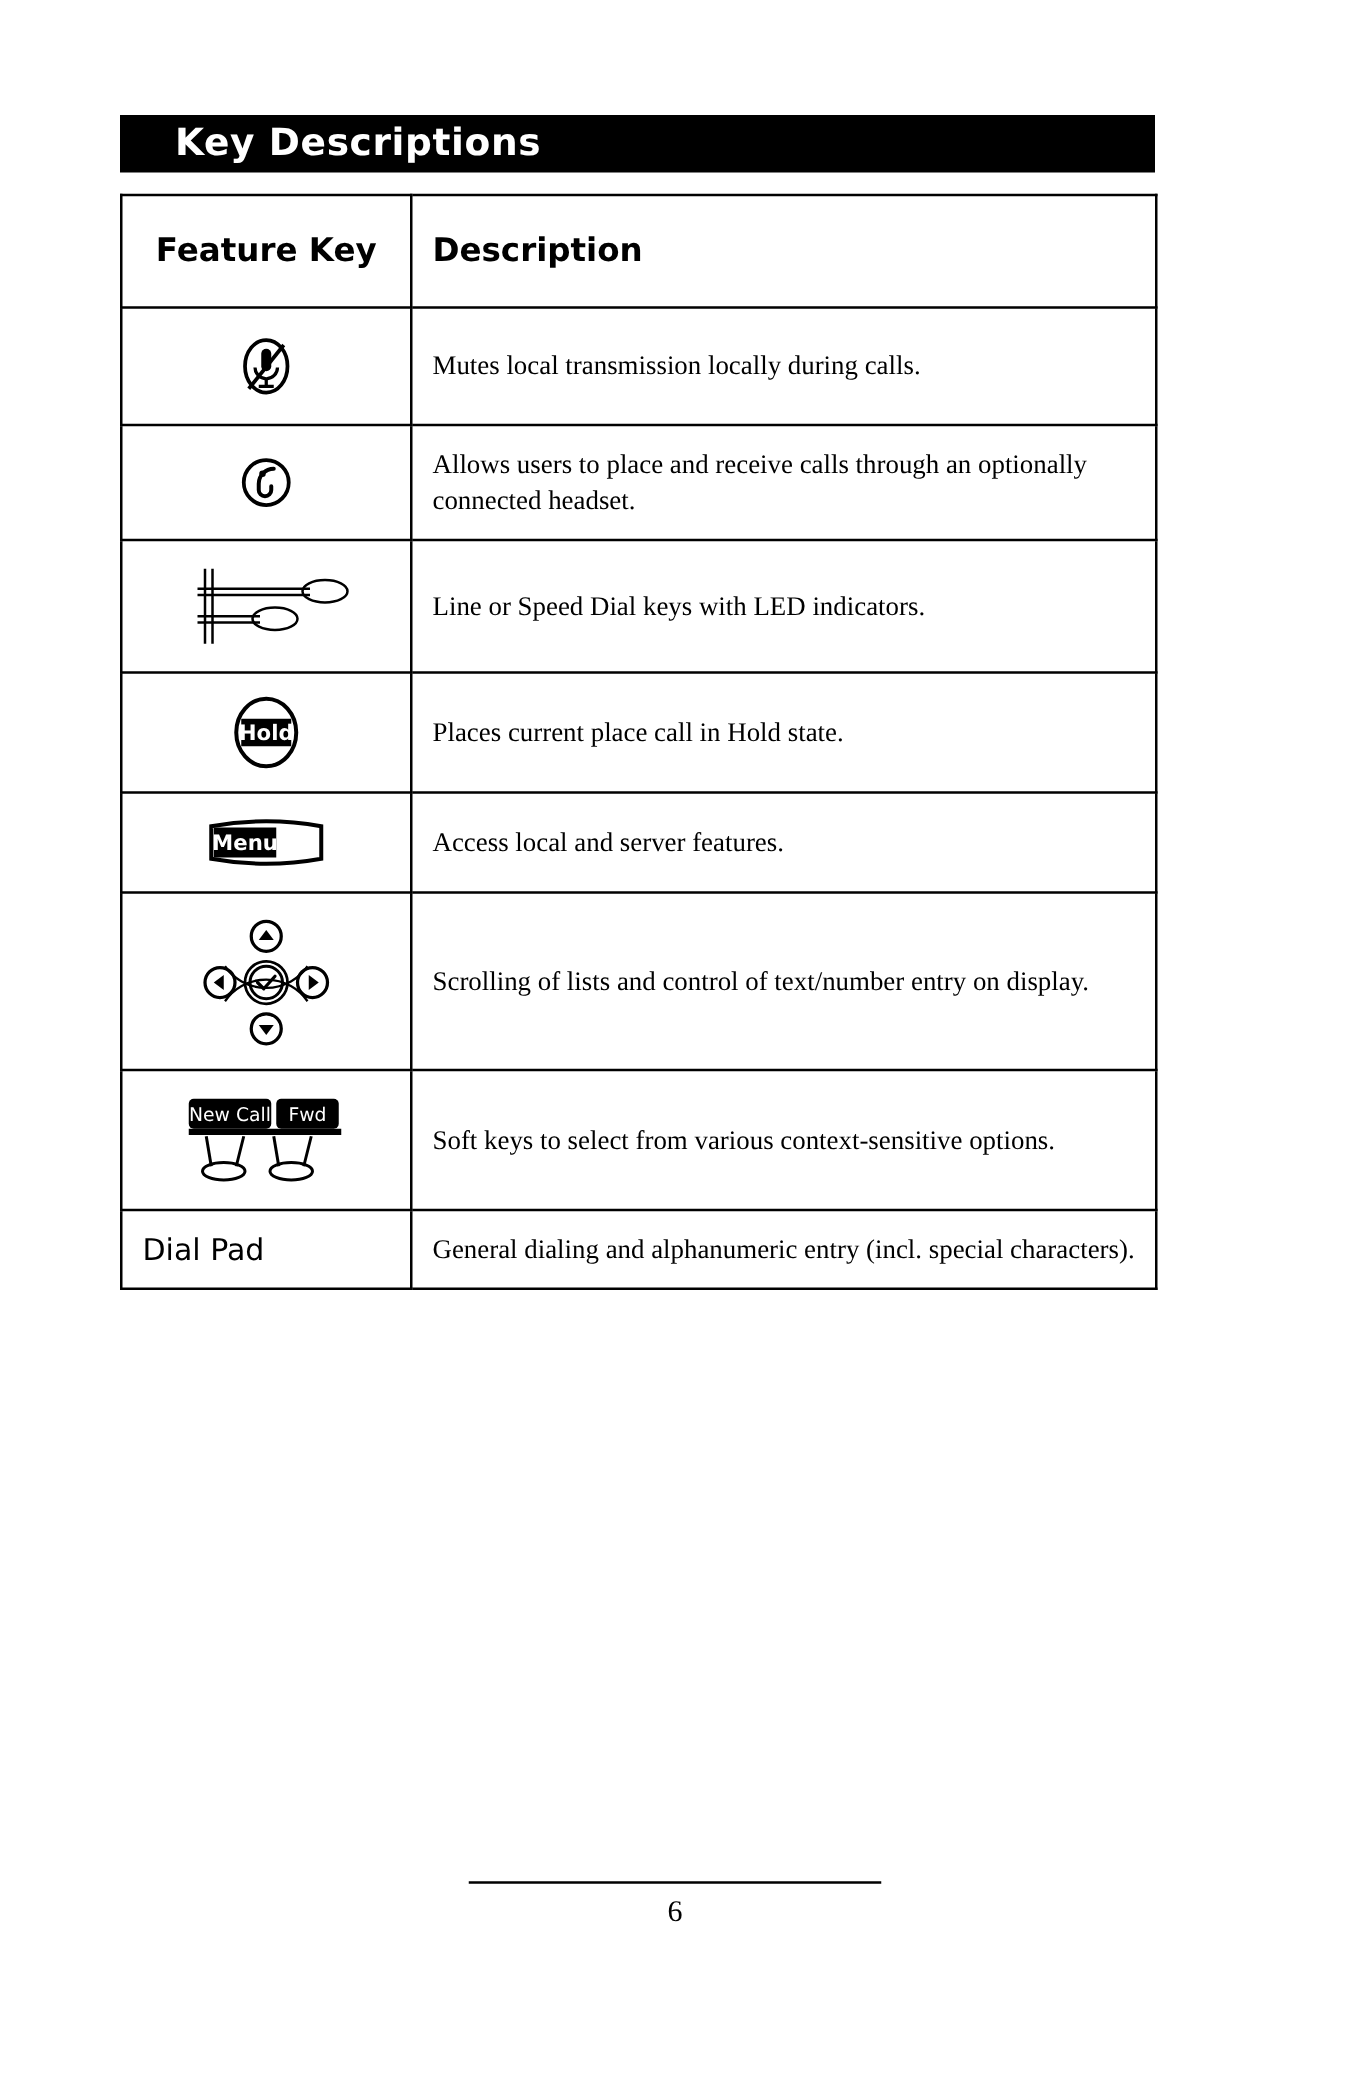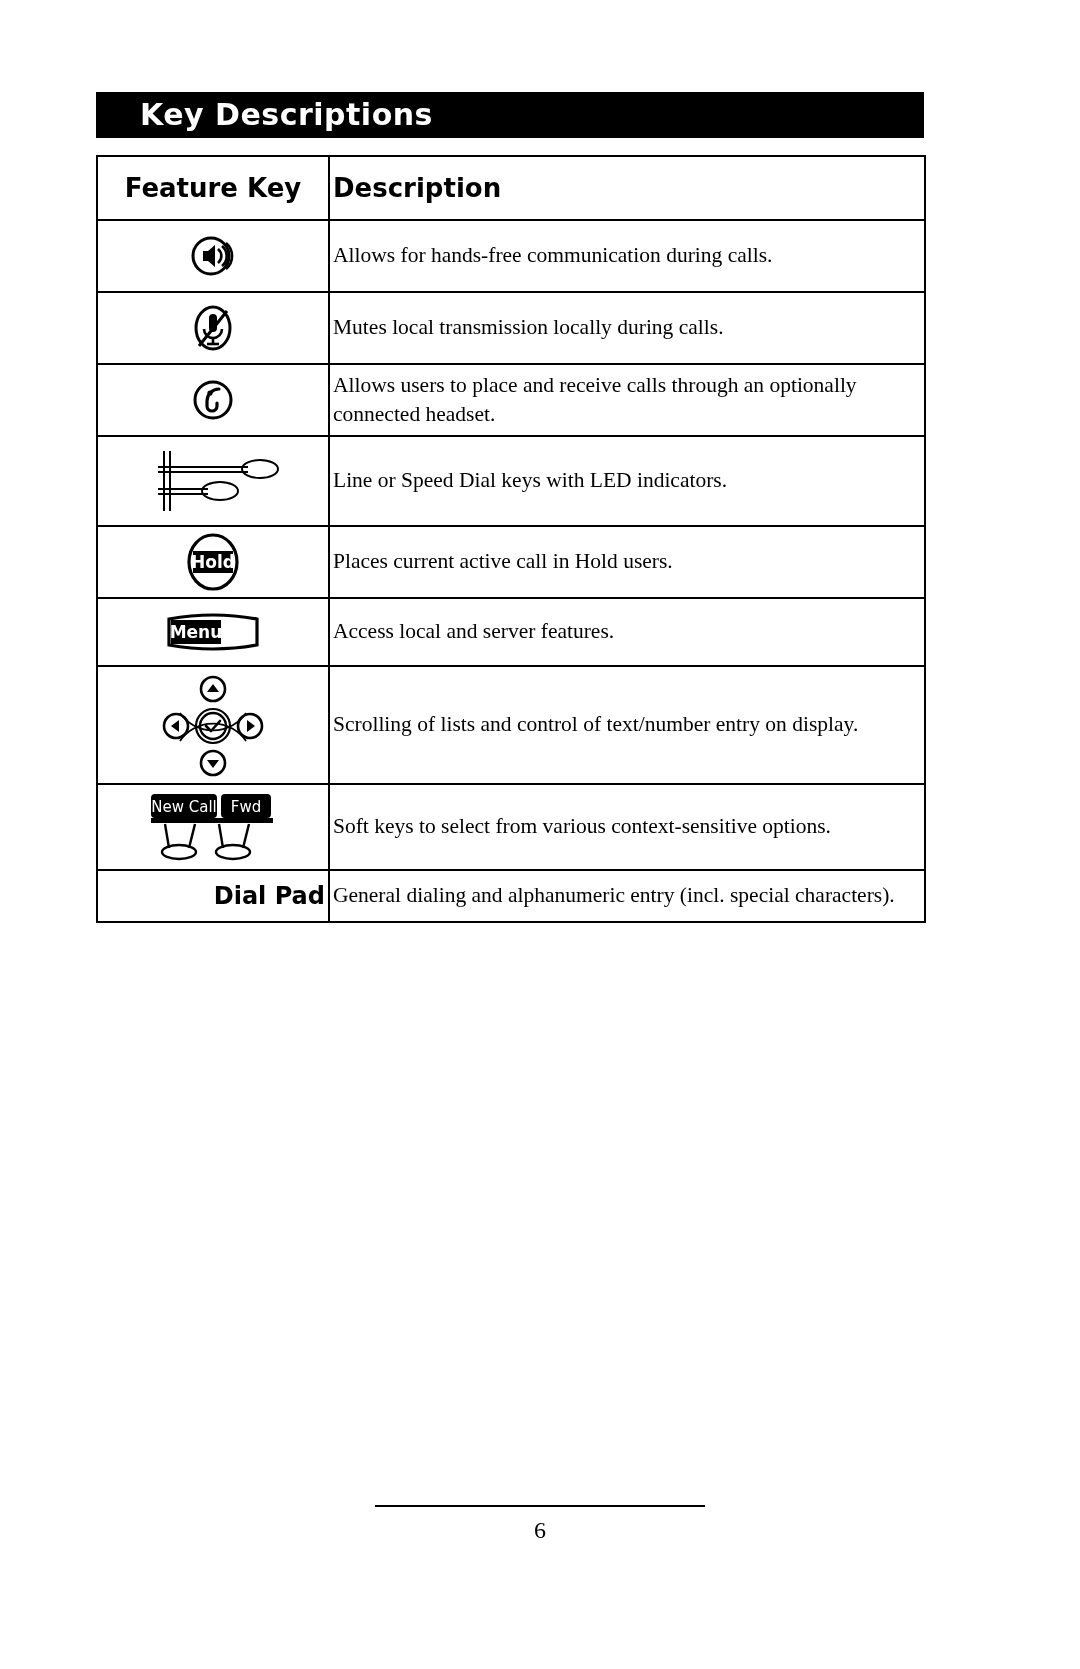--- a/index.html
+++ b/index.html
@@ -48,21 +48,21 @@
   .key-table {
     position: absolute;
     left: 96px;
     top: 155px;
     width: 828px;
     border-collapse: collapse;
     table-layout: fixed;
   }
   .key-table td, .key-table th {
     border: 2px solid #000000;
-    padding: 3px;
+    padding: 16px;
     vertical-align: middle;
     margin-left: 20px;
   }
   .col-key   { width: 232px; }
   .col-desc  { width: 596px; }
 
   .thead-cell {
     height: 56px;
     font-family: "DejaVu Sans", sans-serif;
     font-weight: bold;
@@ -77,23 +77,23 @@
     vertical-align: middle;
   }
   .desc-cell {
     padding: 8px 18px 8px 16px;
     font-size: 21.5px;
     line-height: 1.35;
     font-family: "Liberation Serif", serif;
   }
   .dialpad-label {
     font-family: "DejaVu Sans", sans-serif;
-    font-weight: bold;
+    font-weight: normal;
     font-size: 24px;
-    text-align: right;
+    text-align: left;
   }
 
   .icon-wrap {
     display: flex;
     align-items: center;
     justify-content: center;
     width: 100%;
   }
 
   
@@ -141,34 +141,20 @@
         <col class="col-desc">
     </colgroup>
     <thead>
       <tr>
         <th class="thead-cell thead-key">Feature Key</th>
         <th class="thead-cell thead-desc">Description</th>
       </tr>
     </thead>
     <tbody>
 
-      <tr class="r-tall">
-        <td class="key-cell">
-          <div class="icon-wrap">
-            <svg width="56" height="56" viewBox="0 0 56 56">
-              <circle cx="26" cy="28" r="18" class="stroke" stroke-width="3"></circle>
-              <path d="M18 23 h5 l7 -6 v22 l-7 -6 h-5 z" fill="#000"></path>
-              <path d="M33 21 a9 9 0 0 1 0 14" class="stroke" stroke-width="2.6"></path>
-              <path d="M37 18 a13 13 0 0 1 0 20" class="stroke" stroke-width="2.6"></path>
-              <path d="M41 15 a17 17 0 0 1 0 26" class="stroke" stroke-width="2.6"></path>
-            </svg>
-          </div>
-        </td>
-        <td class="desc-cell">Allows for hands-free communication during calls.</td>
-      </tr>
 
       <tr class="r-tall">
         <td class="key-cell">
           <div class="icon-wrap">
             <svg width="56" height="60" viewBox="0 0 56 60">
               <ellipse cx="28" cy="30" rx="17" ry="21" class="stroke" stroke-width="3"></ellipse>
               <rect x="24" y="16" width="8" height="18" rx="4" fill="#000"></rect>
               <path d="M19 31 a9 9 0 0 0 18 0" class="stroke" stroke-width="2.6"></path>
               <line x1="28" y1="40" x2="28" y2="46" class="stroke" stroke-width="2.6"></line>
               <line x1="22" y1="46" x2="34" y2="46" class="stroke" stroke-width="2.6"></line>
@@ -214,21 +200,21 @@
       <tr class="r-tall">
         <td class="key-cell">
           <div class="icon-wrap">
             <svg width="80" height="62" viewBox="0 0 80 62">
               <ellipse cx="40" cy="31" rx="24" ry="27" class="stroke" stroke-width="3.2"></ellipse>
               <rect x="20" y="20" width="40" height="22" fill="#000"></rect>
               <text x="40" y="37" font-family="DejaVu Sans, sans-serif" font-size="17" font-weight="bold" fill="#fff" text-anchor="middle">Hold</text>
             </svg>
           </div>
         </td>
-        <td class="desc-cell">Places current active call in Hold users.</td>
+        <td class="desc-cell">Places current place call in Hold state.</td>
       </tr>
 
 
       <tr class="r-mid">
         <td class="key-cell">
           <div class="icon-wrap">
             <svg width="116" height="46" viewBox="0 0 116 46">
               <path d="M14 10 q44 -8 88 0 l0 26 q-44 8 -88 0 z" class="stroke" stroke-width="3.2"></path>
               <rect x="16" y="11" width="50" height="24" fill="#000"></rect>
               <text x="41" y="29" font-family="DejaVu Sans, sans-serif" font-size="17" font-weight="bold" fill="#fff" text-anchor="middle">Menu</text>

